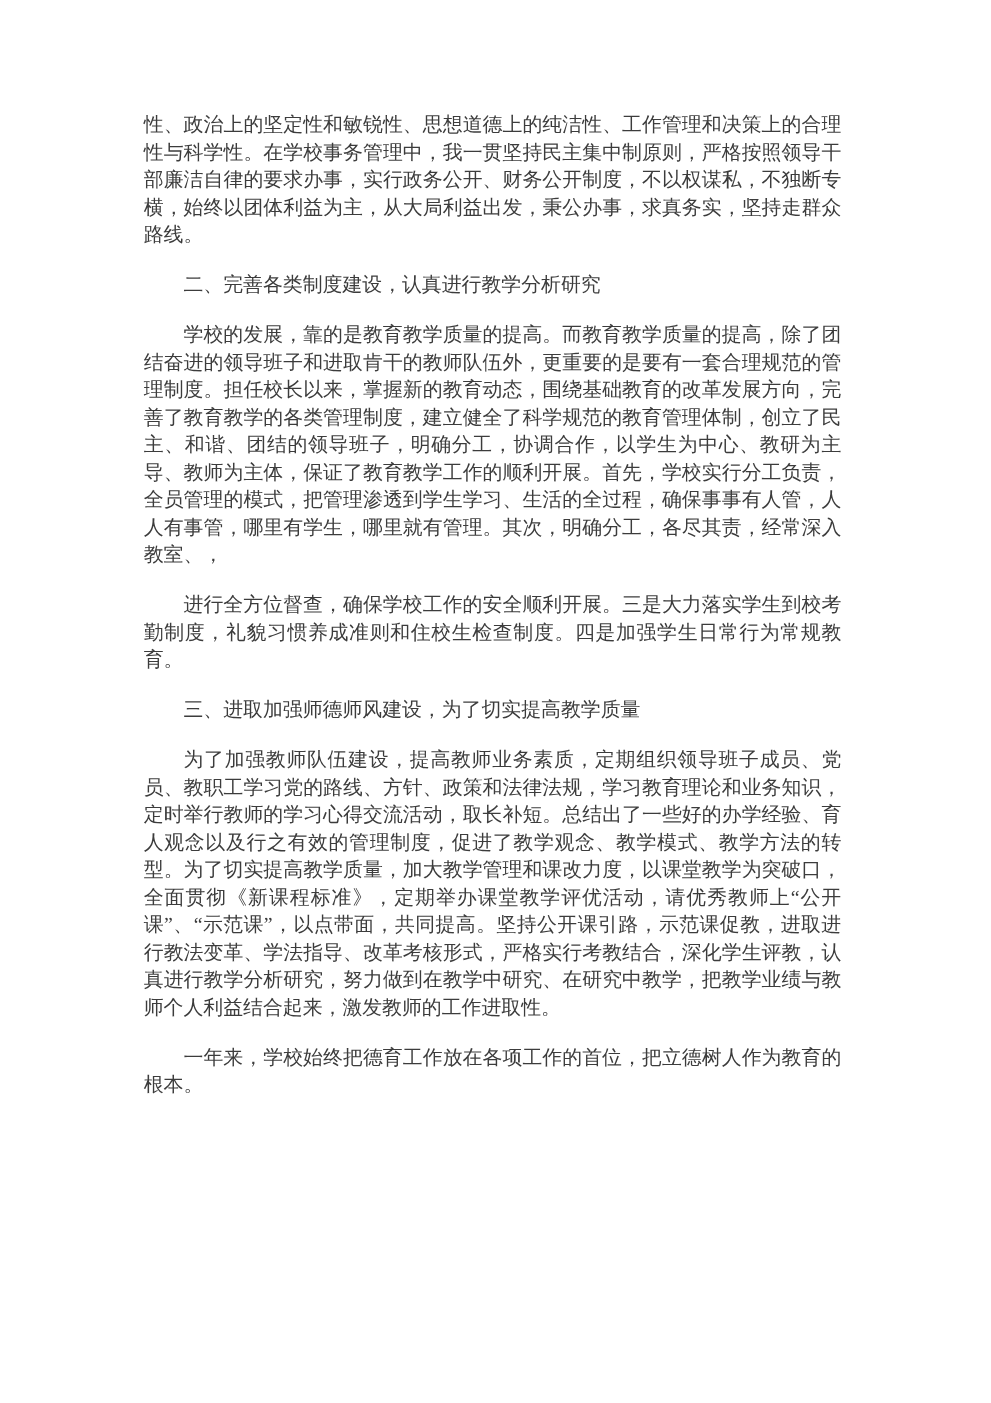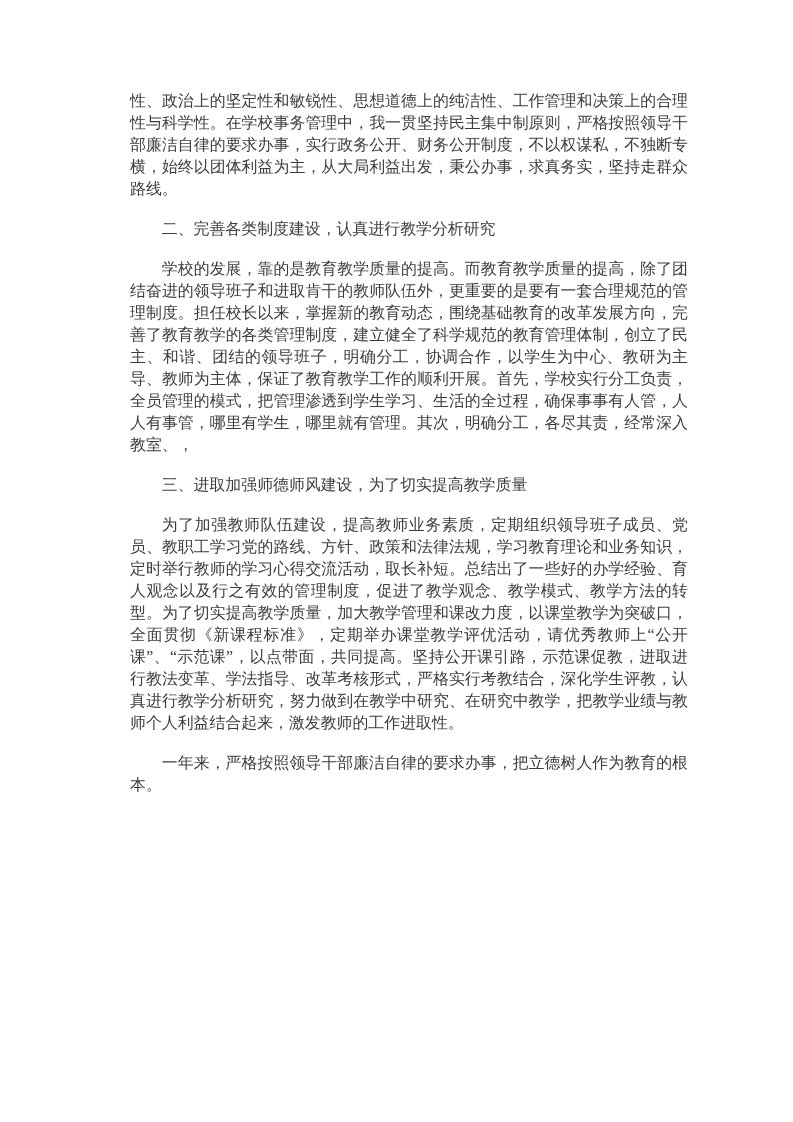--- a/index.html
+++ b/index.html
@@ -10,21 +10,21 @@
   .page {
     position: relative;
     width: 793px;
     height: 1122px;
     background: #ffffff;
     box-sizing: border-box;
     overflow: hidden;
   }
   .doc-body {
     position: absolute;
-    left: 130px;
+    left: 115px;
     top: 90px;
     width: 558px;
     font-family: "Liberation Serif", "DejaVu Serif", serif;
     font-size: 15.9px;
     line-height: 22px;
     color: #3c3c3c;
     text-align: justify;
     text-justify: inter-character;
   }
   .block {
@@ -40,17 +40,18 @@
   }
 </style>
 </head>
 <body>
 
 <div class="page">
   <div class="doc-body">
       <p class="block">性、政治上的坚定性和敏锐性、思想道德上的纯洁性、工作管理和决策上的合理性与科学性。在学校事务管理中，我一贯坚持民主集中制原则，严格按照领导干部廉洁自律的要求办事，实行政务公开、财务公开制度，不以权谋私，不独断专横，始终以团体利益为主，从大局利益出发，秉公办事，求真务实，坚持走群众路线。</p>
       <p class="block indent heading">二、完善各类制度建设，认真进行教学分析研究</p>
       <p class="block indent">学校的发展，靠的是教育教学质量的提高。而教育教学质量的提高，除了团结奋进的领导班子和进取肯干的教师队伍外，更重要的是要有一套合理规范的管理制度。担任校长以来，掌握新的教育动态，围绕基础教育的改革发展方向，完善了教育教学的各类管理制度，建立健全了科学规范的教育管理体制，创立了民主、和谐、团结的领导班子，明确分工，协调合作，以学生为中心、教研为主导、教师为主体，保证了教育教学工作的顺利开展。首先，学校实行分工负责，全员管理的模式，把管理渗透到学生学习、生活的全过程，确保事事有人管，人人有事管，哪里有学生，哪里就有管理。其次，明确分工，各尽其责，经常深入教室、，</p>
+      <p class="block indent">进行全方位督查，确保学校工作的安全顺利开展。三是大力落实学生到校考勤制度，礼貌习惯养成准则和住校生检查制度。四是加强学生日常行为常规教育。</p>
       <p class="block indent heading">三、进取加强师德师风建设，为了切实提高教学质量</p>
       <p class="block indent">为了加强教师队伍建设，提高教师业务素质，定期组织领导班子成员、党员、教职工学习党的路线、方针、政策和法律法规，学习教育理论和业务知识，定时举行教师的学习心得交流活动，取长补短。总结出了一些好的办学经验、育人观念以及行之有效的管理制度，促进了教学观念、教学模式、教学方法的转型。为了切实提高教学质量，加大教学管理和课改力度，以课堂教学为突破口，全面贯彻《新课程标准》，定期举办课堂教学评优活动，请优秀教师上“公开课”、“示范课”，以点带面，共同提高。坚持公开课引路，示范课促教，进取进行教法变革、学法指导、改革考核形式，严格实行考教结合，深化学生评教，认真进行教学分析研究，努力做到在教学中研究、在研究中教学，把教学业绩与教师个人利益结合起来，激发教师的工作进取性。</p>
-      <p class="block indent">一年来，严格按照领导干部廉洁自律的要求办事，把立德树人作为教育的根本。</p>
+      <p class="block indent">一年来，学校始终把德育工作放在各项工作的首位，把立德树人作为教育的根本。</p>
     </div>
 </div>
 
 </body></html>

